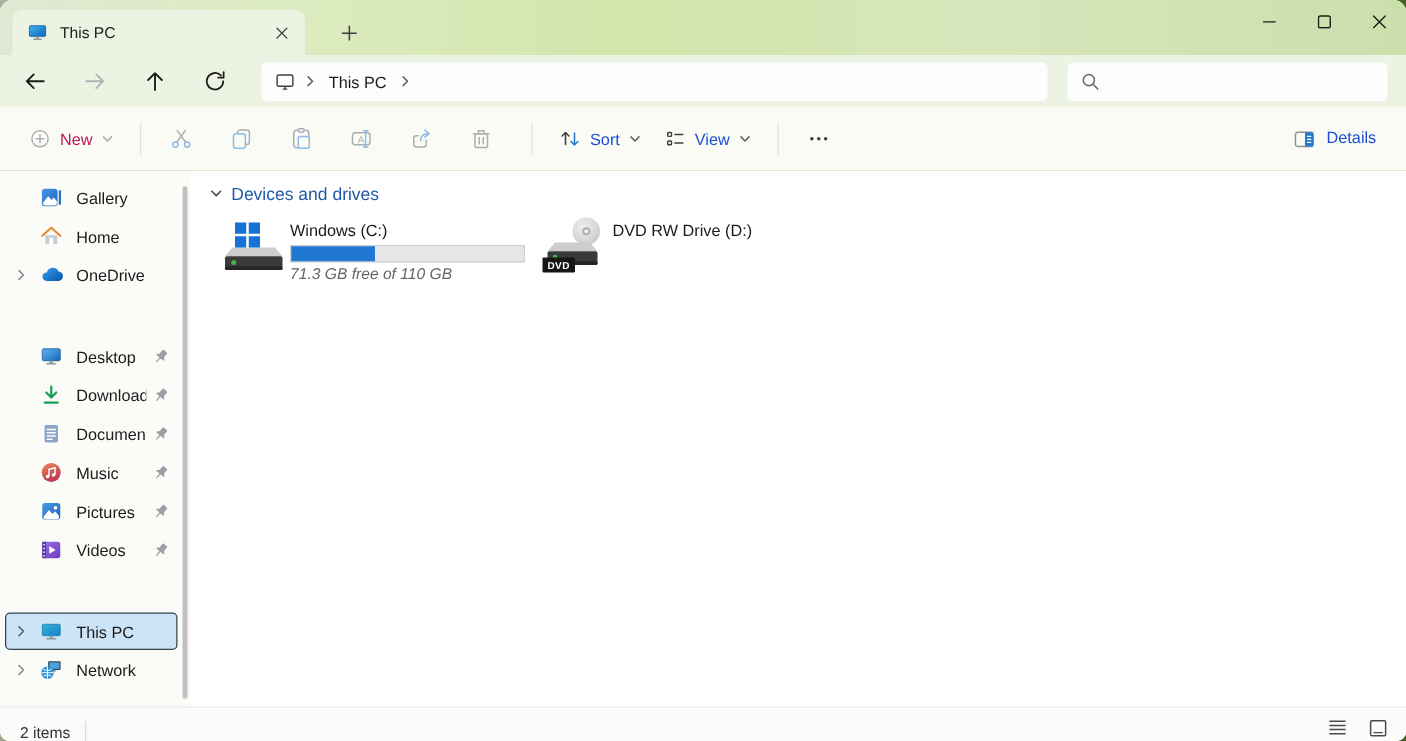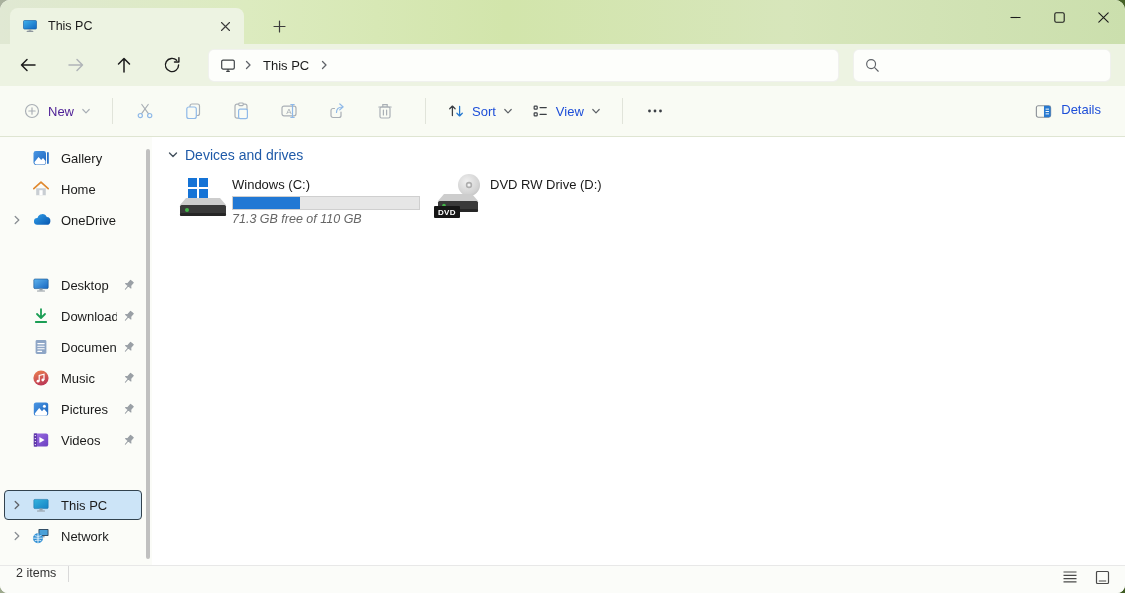--- a/index.html
+++ b/index.html
@@ -37,21 +37,21 @@
     font-family:inherit; color:#1b1b1b; }
   .searchbox input::placeholder { color:#767b74; }
 
   
   .toolbar { height:51px; flex:none; background:#f9fbf4; border-bottom:1px solid #dfe5d2;
     display:flex; align-items:center; padding:0 14px; }
   .tb-btn { display:flex; align-items:center; gap:7px; padding:6px 9px; border-radius:4px; }
   .tb-ico-btn { width:40px; height:36px; display:flex; align-items:center; justify-content:center; border-radius:4px; margin-right:8px; }
   .tb-divider { width:1px; height:26px; background:#e1e4da; margin:0 12px; flex:none; }
   .tb-label { font-size:13px; color:#1d4ed8; }
-  .tb-label.disabled { color:#4c1d95; }
+  .tb-label.disabled { color:#be185d; }
   .details-btn { margin-left:auto; display:flex; align-items:flex-start; gap:8px; padding:6px 10px; border-radius:4px; }
 
   
   .main { flex:1; display:flex; min-height:0; background:#fff; }
   .sidebar { width:152px; flex:none; background:#fbfcf8; position:relative; padding-top:5px; }
   .sb-scroll { position:absolute; top:12px; right:2px; width:4px; bottom:6px; background:#c0c0c0; border-radius:2px; }
   .sb-item { height:30px; margin:1px 10px 1px 4px; display:flex; align-items:center; border-radius:4px;
     border:1px solid transparent; padding-right:2px; }
   .sb-item.selected { background:#cce4f7; border-color:#32424e; }
   .sb-chev { width:24px; flex:none; display:flex; align-items:center; justify-content:center; }
@@ -69,21 +69,21 @@
   .dvd-badge { position:absolute; left:-2px; bottom:2px; background:#161616; color:#fff;
     font-size:8px; font-weight:bold; padding:1.5px 4px; border-radius:1px; letter-spacing:0.3px; }
   .drive-info { padding-top:5px; }
   .drive-name { font-size:13px; color:#191919; margin-bottom:4px; white-space:nowrap; }
   .drive-bar { width:188px; height:14px; background:#e6e6e6; border:1px solid #cfcfcf; }
   .drive-fill { height:100%; background:#2178d4; }
   .drive-free { margin-top:2px; font-size:12.5px; color:#666; white-space:nowrap;font-style:italic; }
 
   
   .statusbar { height:28px; flex:none; background:#fbfcf9; border-top:1px solid #e8e8e8;
-    display:flex; align-items:flex-start; padding:0 10px 0 16px; }
+    display:flex; align-items:flex-end; padding:0 10px 0 16px; }
   .status-count { font-size:12.5px; color:#333; }
   .status-div { width:1px; height:16px; background:#d9d9d9; margin:0 12px; }
   .status-right { margin-left:auto; display:flex; gap:6px; }
   .status-ico { width:26px; height:22px; display:flex; align-items:center; justify-content:center; border-radius:3px; }
   svg { display:block; }
 </style>
 </head>
 <body>
 
 <div class="window">

